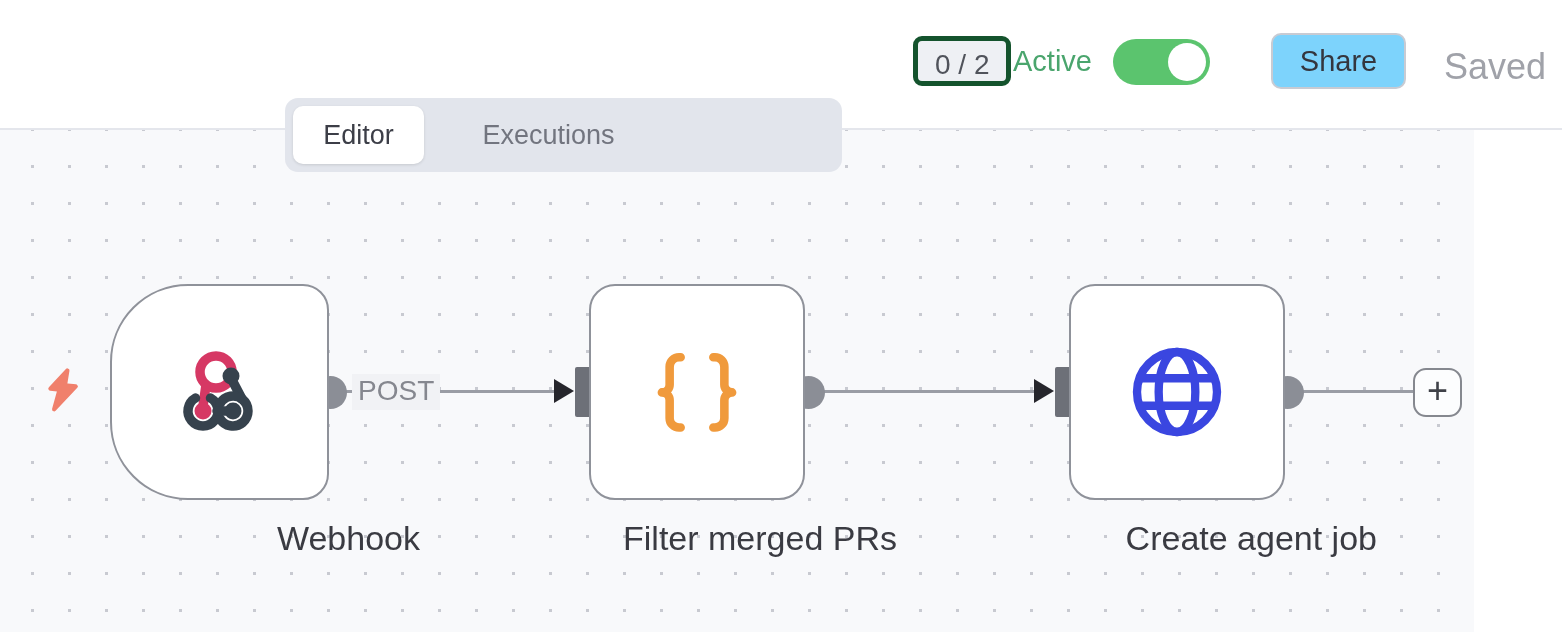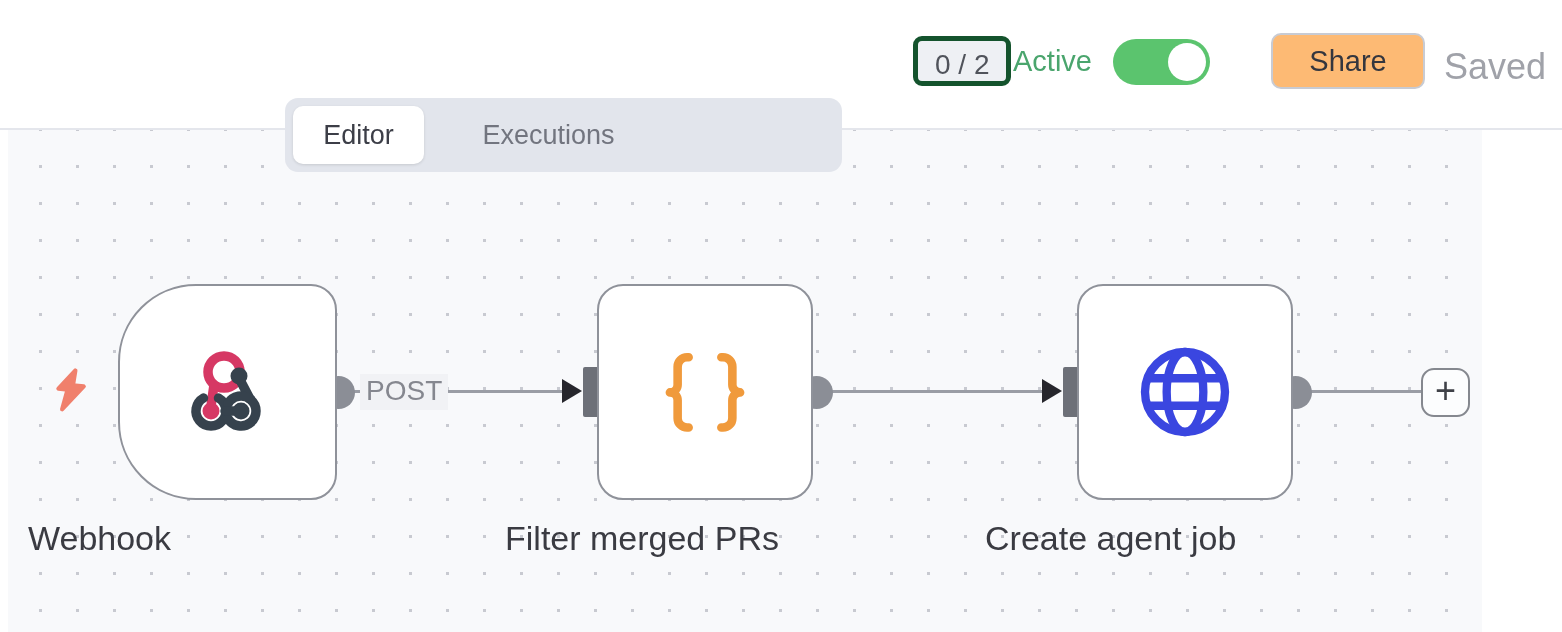--- a/index.html
+++ b/index.html
@@ -31,22 +31,22 @@
   }
   .toggle {
     position: absolute; left: 1113px; top: 39px; width: 97px; height: 46px;
     border-radius: 23px; background: #5bc46e; cursor: pointer;
   }
   .toggle .knob {
     position: absolute; right: 4px; top: 4px; width: 38px; height: 38px;
     border-radius: 50%; background: #ffffff;
   }
   .share-btn {
-    position: absolute; left: 1271px; top: 33px; width: 154px; height: 56px;
-    border-radius: 10px; border: 2px solid #c8cbd3; background: #fdba74;
+    position: absolute; left: 1271px; top: 33px; width: 135px; height: 56px;
+    border-radius: 10px; border: 2px solid #c8cbd3; background: #7dd3fc;
     color: #34363e; font-size: 29px; font-weight: 500;
     text-align: center; line-height: 52px; cursor: pointer;
   }
   .saved-label {
     position: absolute; left: 1444px; top: 46px;
     color: #a0a2a9; font-size: 36px;
   }
 
   
   .tabbar {
@@ -68,35 +68,34 @@
   }
   .tab.plain { width: 205px; }
 
   
   .canvas {
     position: absolute; left: 0; top: 130px; width: 1474px; height: 502px;
     background-color: #f8f9fb;
     background-image: radial-gradient(circle, #c8cad1 1.7px, transparent 1.8px);
     background-size: 37px 37px;
     background-position: 14px 18px;
-    margin-left: 8px;
   }
 
   
   .node {
     position: absolute; top: 154px; height: 216px; background: #ffffff;
     border: 2.5px solid #8f929a; cursor: pointer;
     display: flex; align-items: center; justify-content: center;
   }
   .node.trigger { left: 110px; width: 219px; border-radius: 78px 26px 26px 78px; }
   .node.square2 { left: 589px; width: 216px; border-radius: 26px; }
   .node.square3 { left: 1069px; width: 216px; border-radius: 26px; }
 
   .node-label {
-    position: absolute; top: 389px; text-align: left;
+    position: absolute; top: 389px; text-align: right;
     font-size: 34px; font-weight: 500; color: #3a3b42;
   }
   .node-label.l1 { left: 20px;  width: 400px; }
   .node-label.l2 { left: 497px; width: 400px; }
   .node-label.l3 { left: 977px; width: 400px; }
   .node-sublabel {
     position: absolute; top: 440px; left: 927px; width: 500px; text-align: center;
     font-size: 26px; color: #9a9ca4;
   }
 

